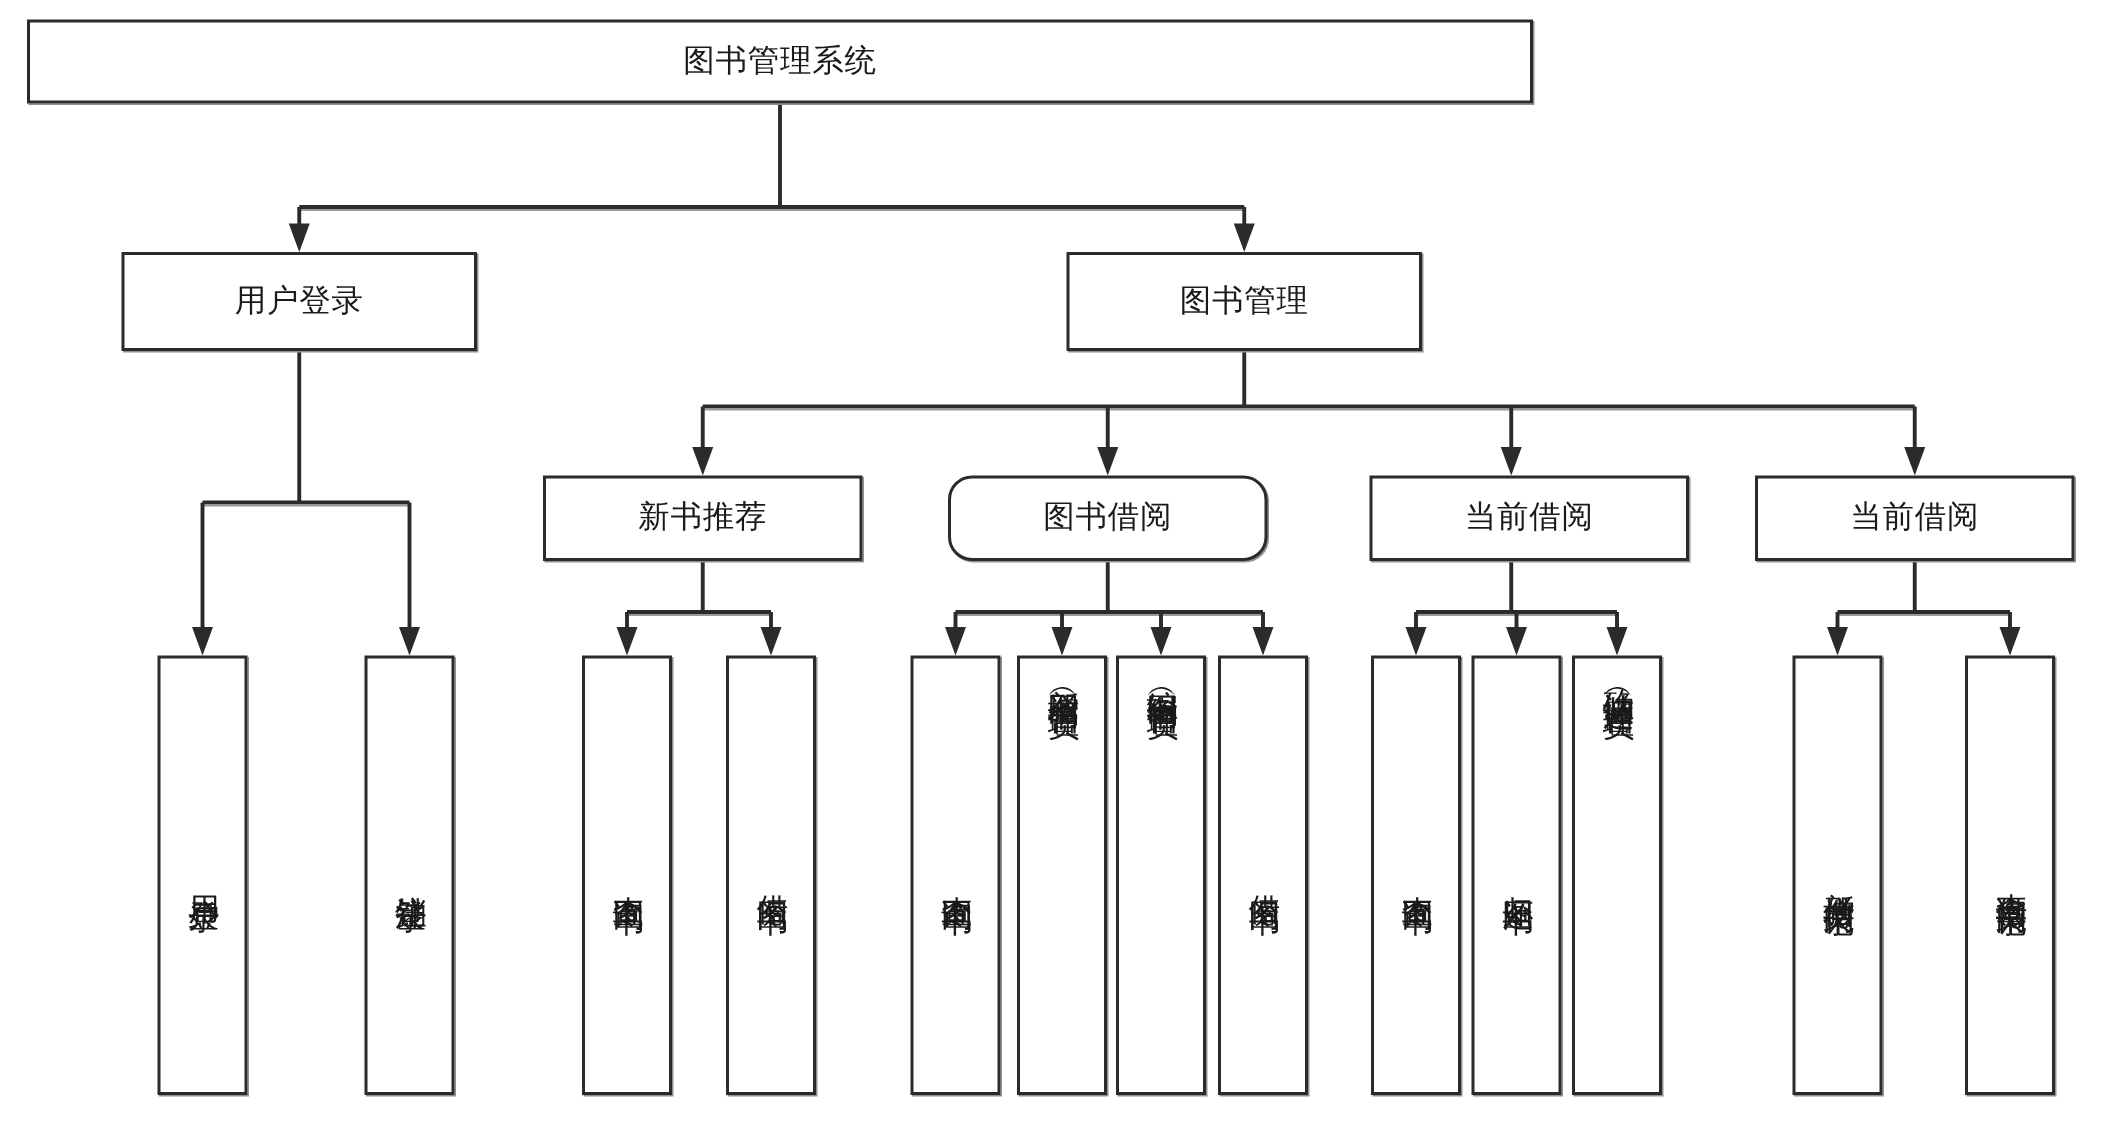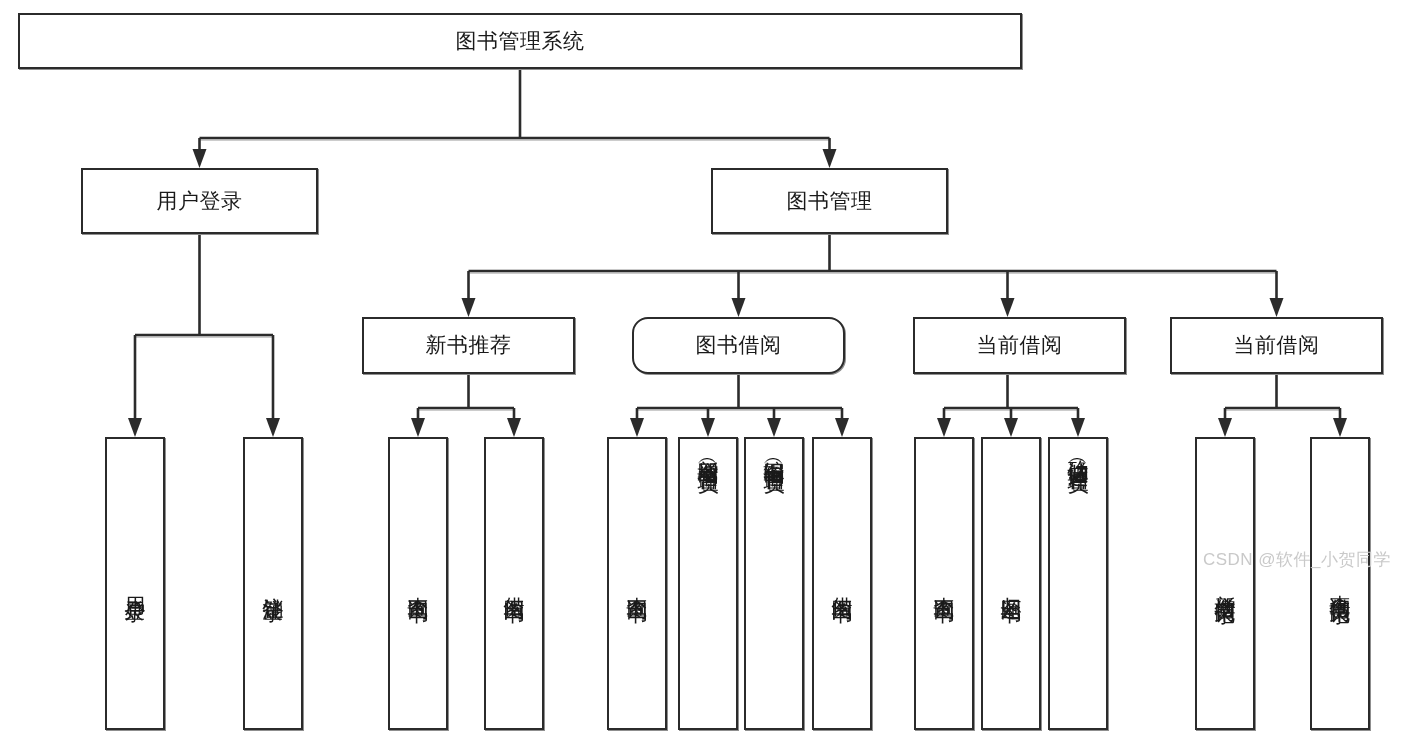--- a/index.html
+++ b/index.html
@@ -207,14 +207,13 @@
       <div class="node vertical tall" style="left: 1048px; top: 437px; width: 60px; height: 293px;">
         <span class="node-label">确认归还（管理员）</span>
       </div>
       <div class="node vertical" style="left: 1195px; top: 437px; width: 60px; height: 293px;">
         <span class="node-label">新增借阅记录</span>
       </div>
       <div class="node vertical" style="left: 1310px; top: 437px; width: 60px; height: 293px;">
         <span class="node-label">查询借阅记录</span>
       </div>
     </div>
-  <div id="watermark">CSDN @软件_小贺同学</div>
 </div>
 
 </body></html>

